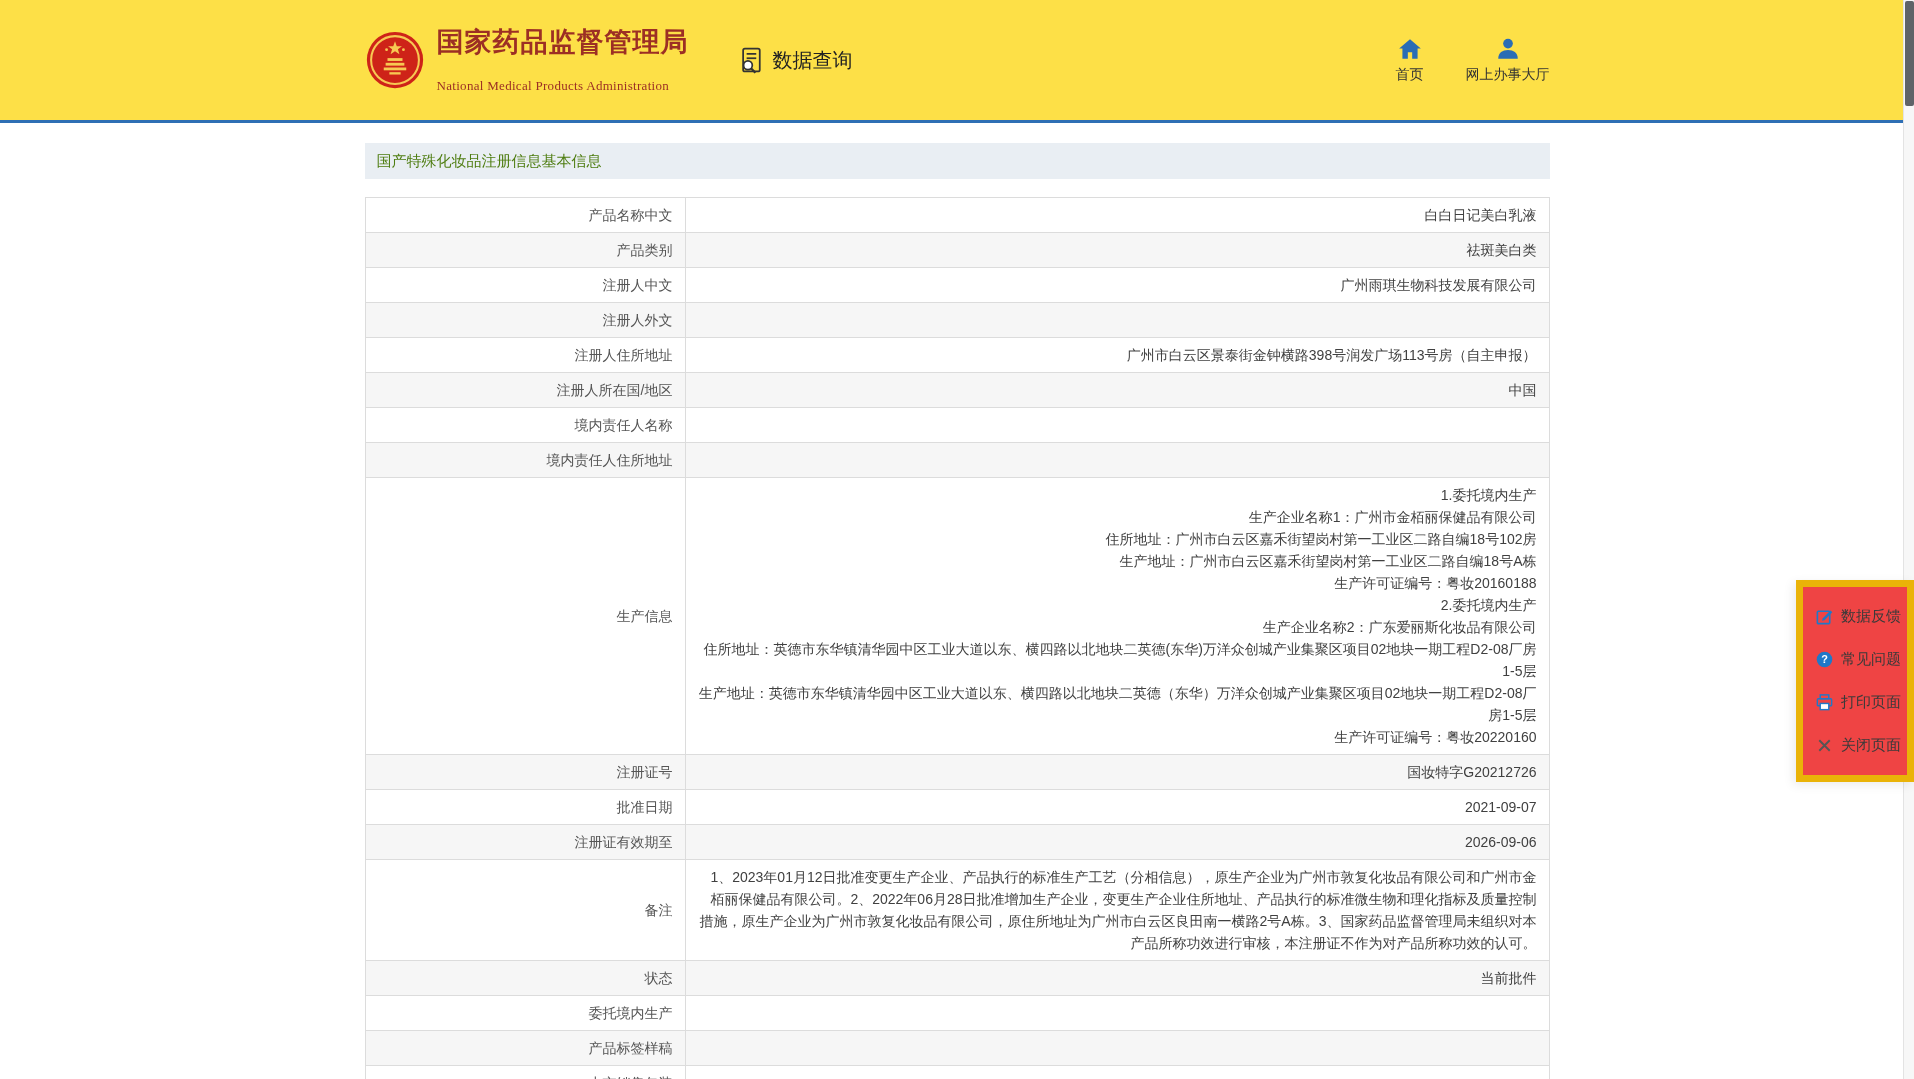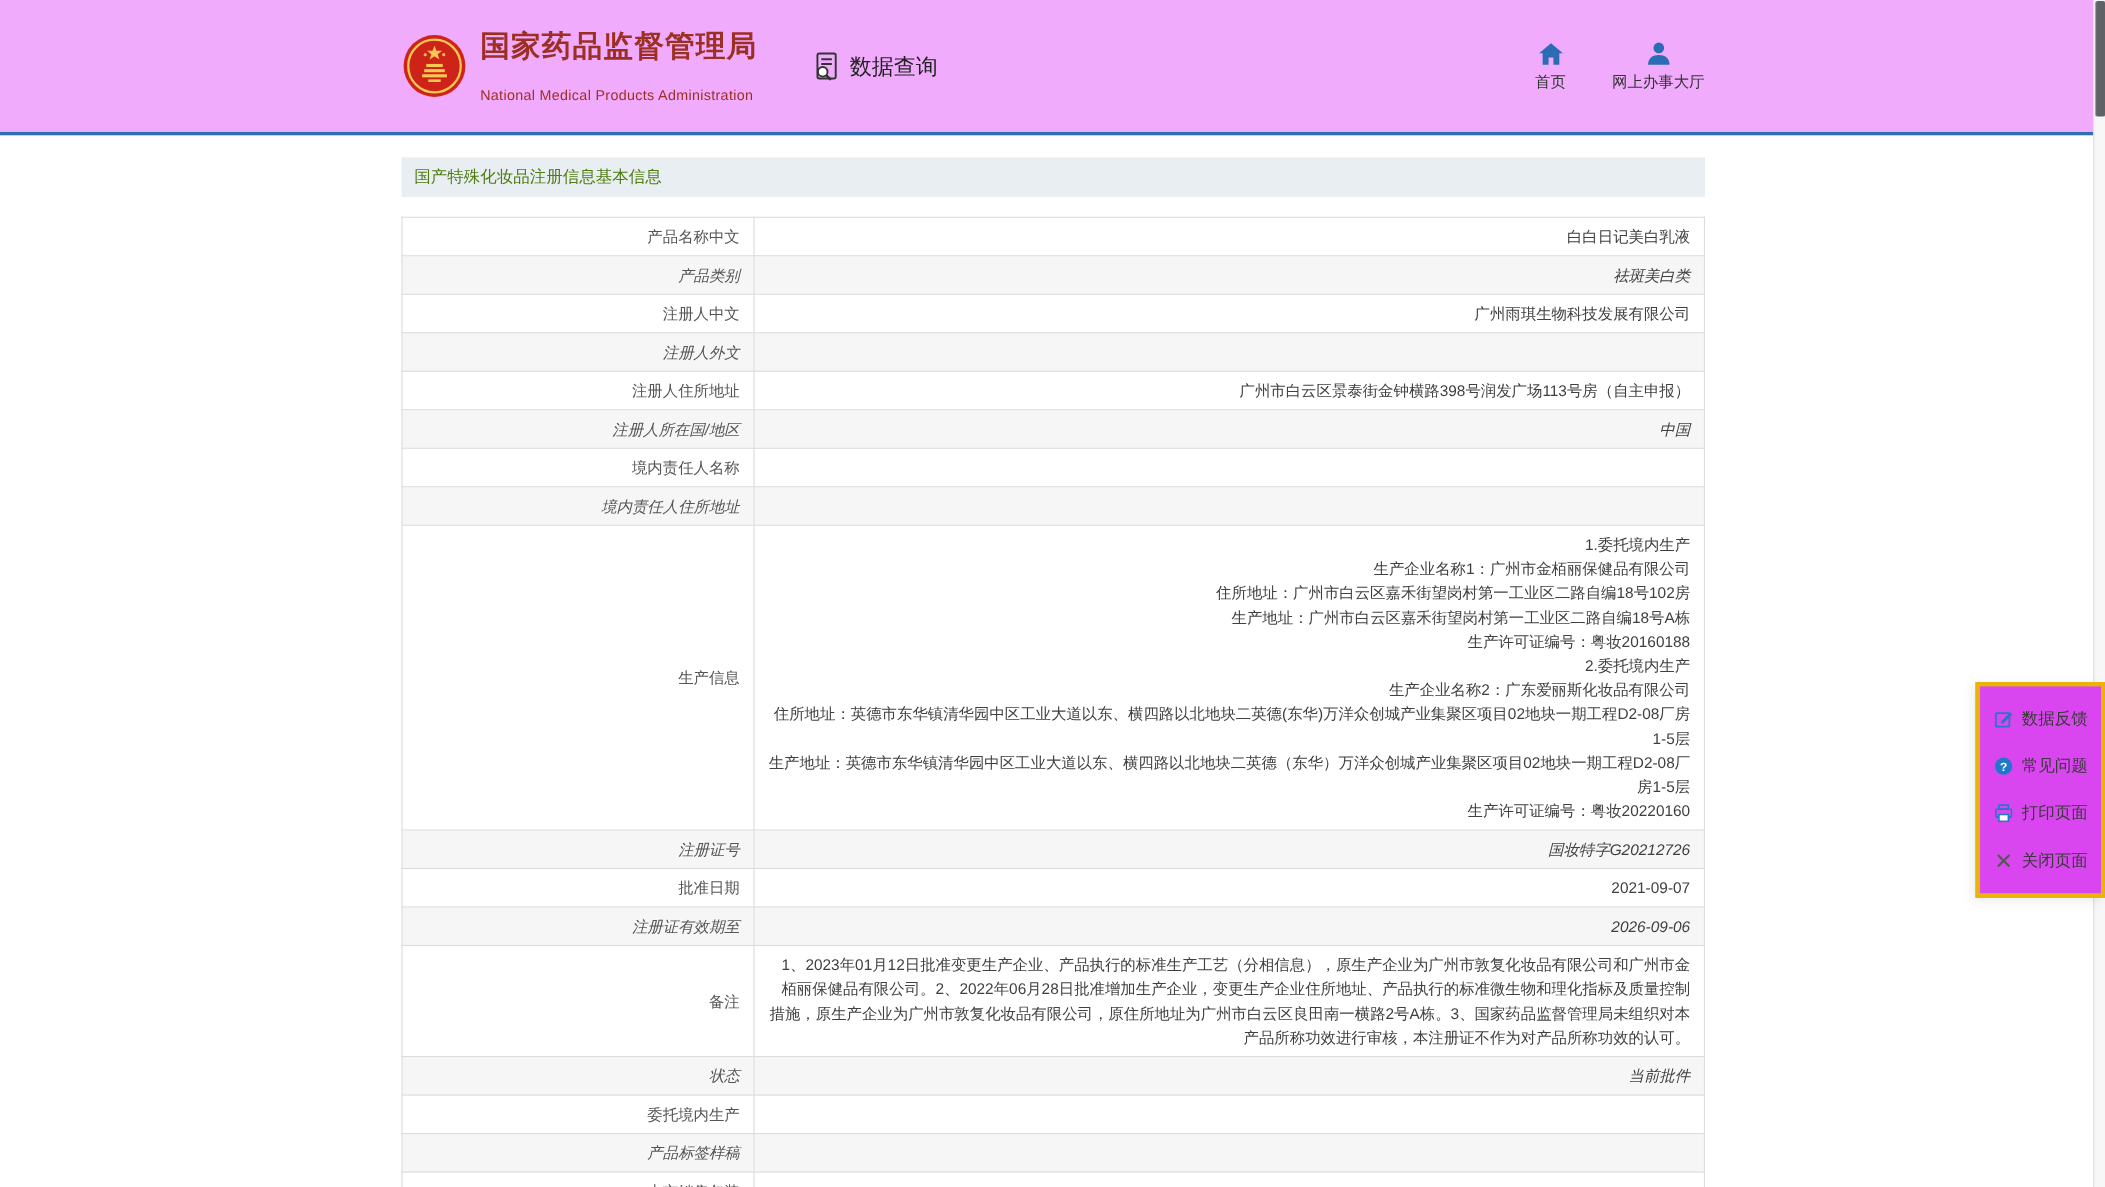--- a/index.html
+++ b/index.html
@@ -5,21 +5,21 @@
   * { margin: 0; padding: 0; box-sizing: border-box; }
   html, body {
     width: 1914px; height: 1079px;
     overflow: hidden;
     background: #ffffff;
     font-family: "Liberation Sans", "DejaVu Sans", sans-serif;
     color: #333;
   }
 
   
-  .site-header { width: 100%; background: #f0abfc; }
+  .site-header { width: 100%; background: #fde047; font-family: Liberation Serif, serif; }
   .header-inner {
     width: 1185px; margin: 0 auto; height: 120px;
     display: flex; align-items: center;
   }
   .brand { display: flex; align-items: center; gap: 12px; }
   .brand-emblem { width: 60px; height: 60px; flex: 0 0 auto; }
   .brand-text .cn {
     font-size: 27px; font-weight: bold; color: #9c2f24; letter-spacing: 1px;
     line-height: 1.2;
   }
@@ -54,26 +54,26 @@
     border: 1px solid #dcdcdc; font-size: 14px; line-height: 22px;
     padding: 6px 12px; vertical-align: middle;
   }
   table.info-table th {
     width: 320px; text-align: right; font-weight: normal; color: #555;
   }
   table.info-table td {
     text-align: right; color: #404040; white-space: pre-line;
     word-break: break-all;
   }
-  table.info-table tr.alt { background: #f6f6f6; font-style: italic; }
+  table.info-table tr.alt { background: #f6f6f6; }
 
   
   .side-panel {
-    position: fixed; right: 0; top: 620px; z-index: 5;
-    background: #d946ef; border: 4px solid #eab308;
+    position: fixed; right: 0; top: 580px; z-index: 5;
+    background: #ef4444; border: 7px solid #eab308;
     box-shadow: -3px 3px 10px rgba(0,0,0,0.08);
     padding: 8px 2px 8px 12px; width: 118px;
   }
   .side-panel .panel-item {
     display: flex; align-items: center; gap: 7px;
     padding: 12px 0; cursor: pointer; white-space: nowrap;
   }
   .side-panel .panel-item svg { width: 19px; height: 19px; flex: 0 0 auto; }
   .side-panel .panel-item .panel-label { font-size: 15px; color: #3a3a3a; }
 

